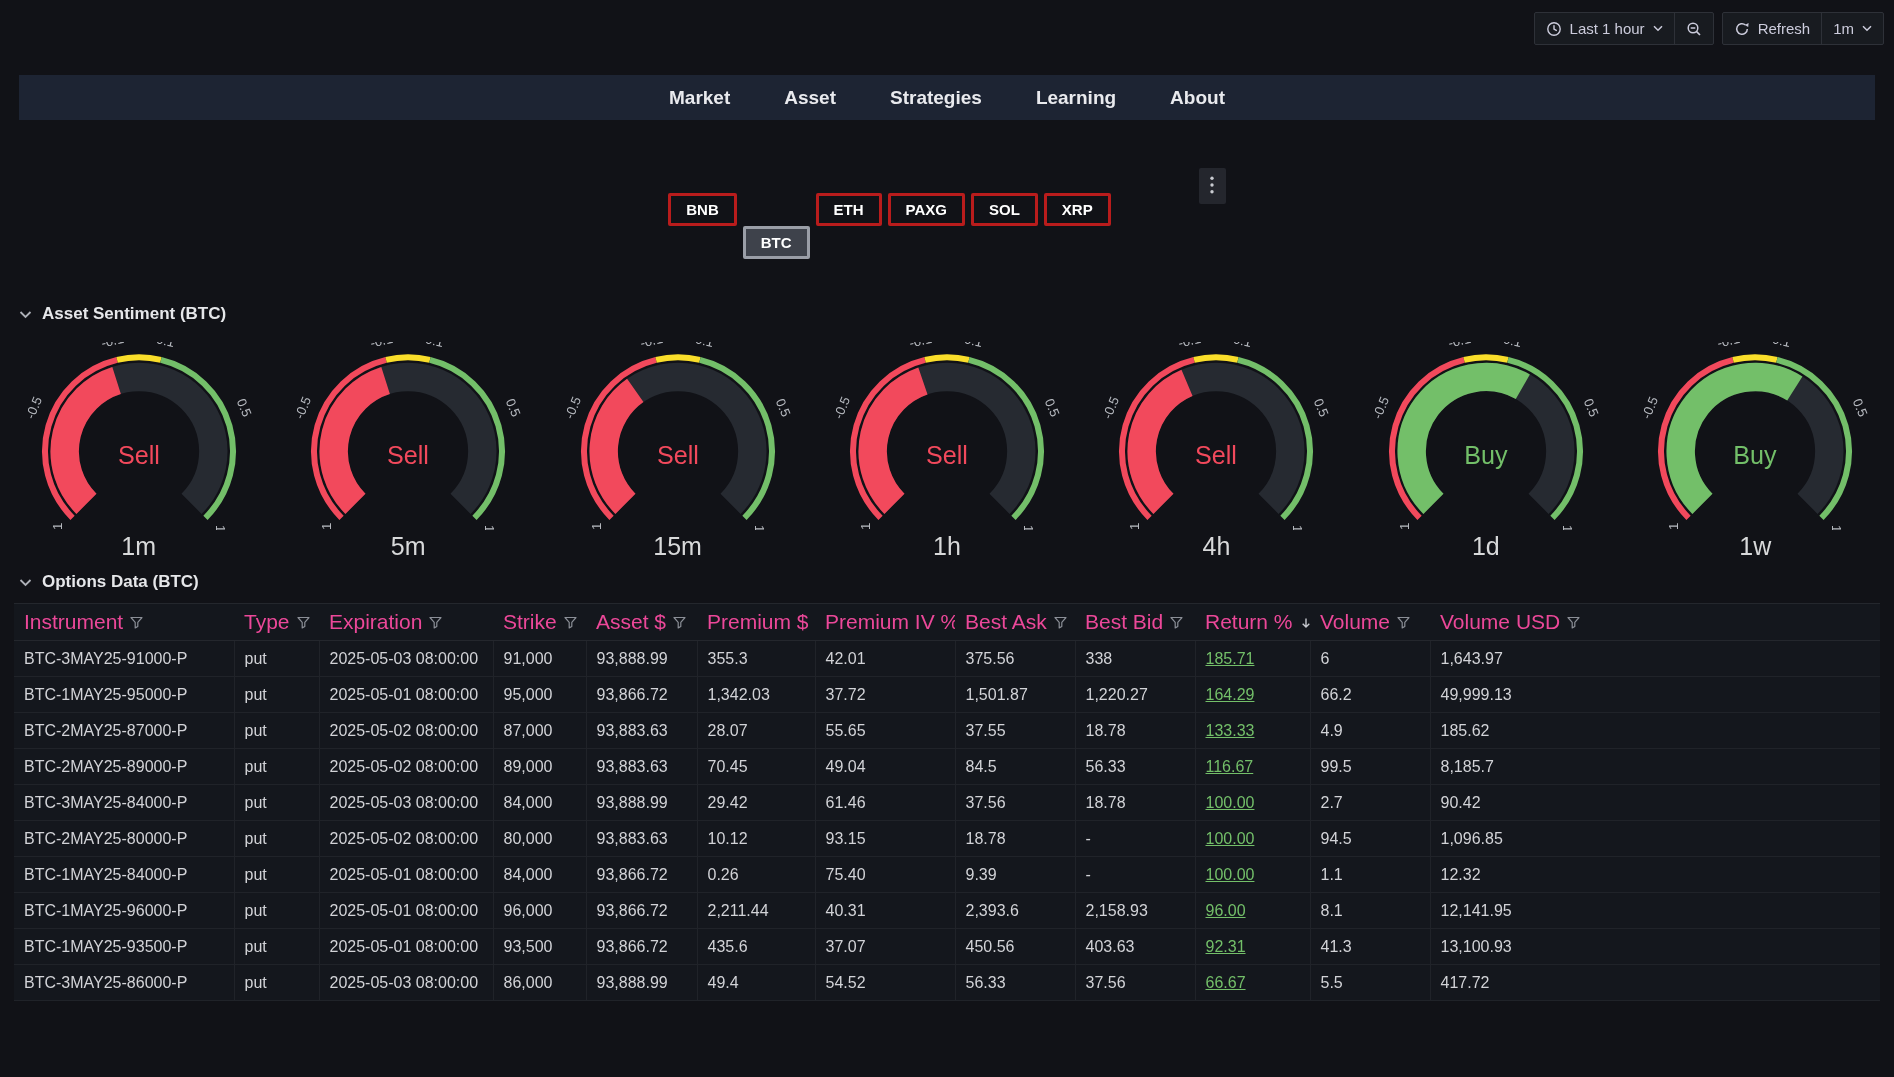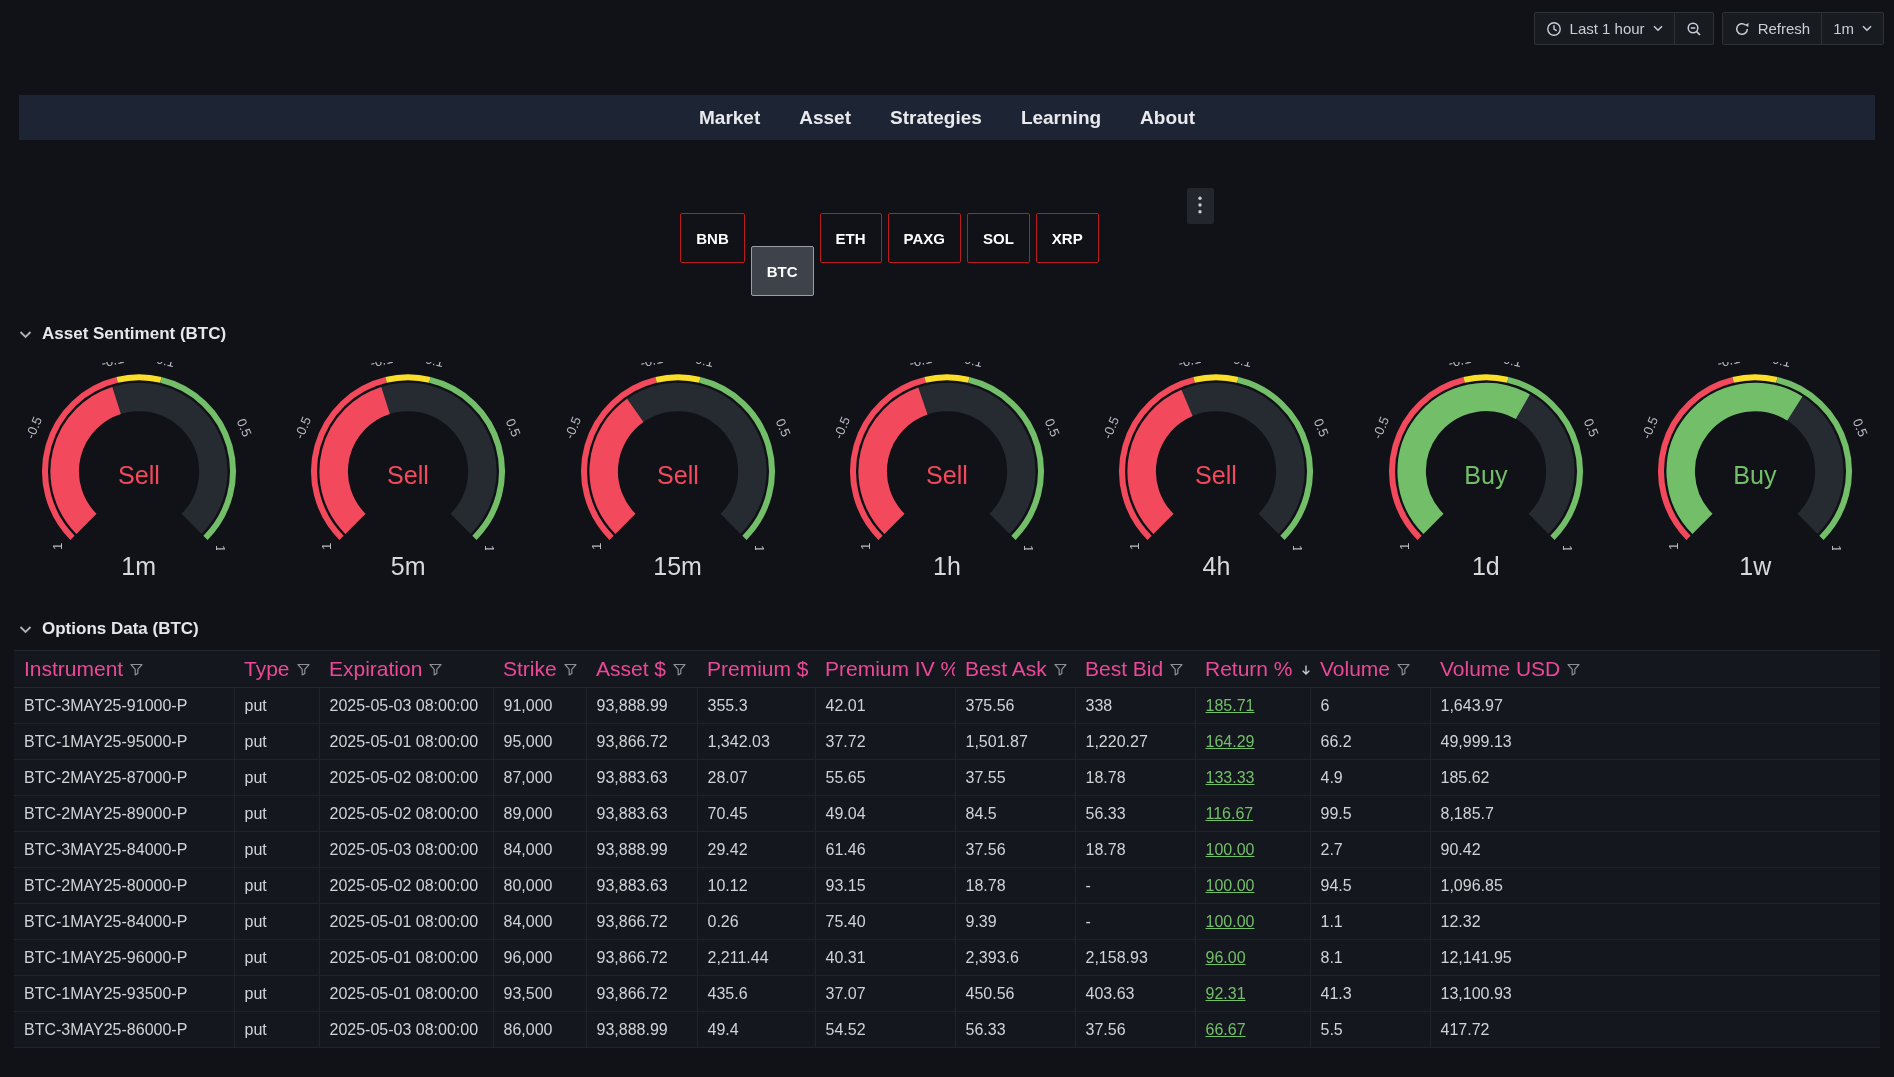--- a/index.html
+++ b/index.html
@@ -3,39 +3,39 @@
 <meta charset="utf-8">
 <style>
   * { box-sizing: border-box; }
   html,body { margin:0; padding:0; }
   body {
     width:1894px; height:1077px; overflow:hidden; position:relative;
     background:#111217; color:#d0d1d6;
     font-family:"Liberation Sans", sans-serif;
   }
   
-  .topbar { height:95px; position:relative; }
+  .topbar { height:75px; position:relative; }
   .controls { position:absolute; top:12px; right:10px; display:flex; gap:8px; }
   .btn-group { display:flex; align-items:stretch; height:33px; background:#181b20; border:1px solid #2e3138; border-radius:2px; }
   .gbtn { display:flex; align-items:center; gap:8px; padding:0 11px; background:transparent; border:none; color:#ccccdc; font:500 15px "Liberation Sans",sans-serif; cursor:pointer; }
   .gbtn + .gbtn { border-left:1px solid #2e3138; }
   .gbtn svg { display:block; }
   
-  .navbar { margin:0 19px; height:45px; background:#1d2433; display:flex; justify-content:center; align-items:center; gap:33px; }
+  .navbar { margin:0 19px; height:45px; background:#1d2433; display:flex; justify-content:center; align-items:center; gap:48px; }
   .nav-item { color:#e9eaee; font-weight:700; font-size:19px; text-decoration:none; padding:0 3px; }
   
   .asset-row { margin-top:73px; height:40px; display:flex; justify-content:center; align-items:flex-start; }
   .asset-buttons { display:flex; gap:6px; }
-  .abtn { height:50px; padding:0 15px; background:transparent; color:#ffffff; font:700 15px "Liberation Sans",sans-serif; border:1px solid #b91c1c; border-radius:2px; cursor:pointer; }
+  .abtn { height:33px; padding:0 15px; background:transparent; color:#ffffff; font:700 15px "Liberation Sans",sans-serif; border:3px solid #b91c1c; border-radius:2px; cursor:pointer; }
   .abtn.selected { background:#3e424b; border-color:#9a9ea7;margin-top:33px; }
   .kebab-btn { margin-left:88px; transform:translateY(-25px); width:27px; height:36px; background:#24262d; border:none; border-radius:2px; display:flex; align-items:center; justify-content:center; cursor:pointer; }
   
   .section-head { display:flex; align-items:center; gap:10px; margin-left:19px; color:#e6e7ea; font-size:17px; font-weight:700; }
   .section-head.sentiment { margin-top:71px; }
-  .section-head.options { margin-top:38px; }
+  .section-head.options { margin-top:11px; }
   
   .gauge-row { display:flex; margin-top:18px; padding:0 4px; }
   .gauge-panel { flex:1; display:flex; flex-direction:column; align-items:center; }
   svg.gauge { width:252px; height:188px; }
   .gauge .tick { font:12px "Liberation Sans",sans-serif; fill:#b7bac0; }
   .gauge .verdict { font:23px "Liberation Sans",sans-serif; }
   .gauge-title { font-size:25px; color:#d8d9da; margin-top:2px; }
   
   .table-wrap { margin:11px 14px 0; }
   table { width:100%; border-collapse:collapse; table-layout:fixed; background:#14171d; border-top:1px solid #24272d; }

